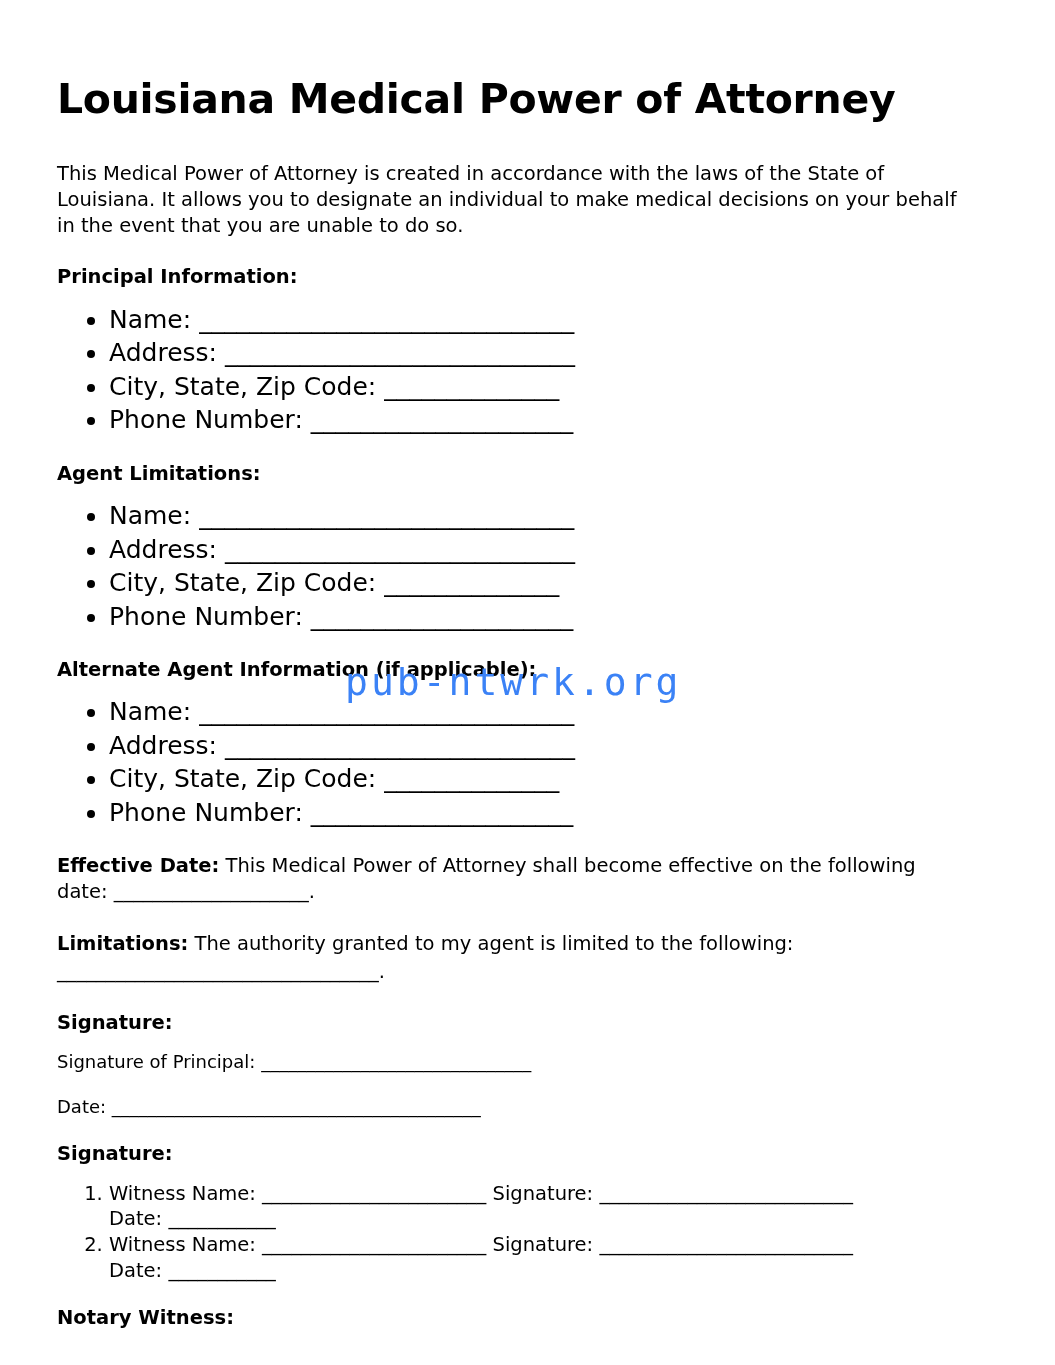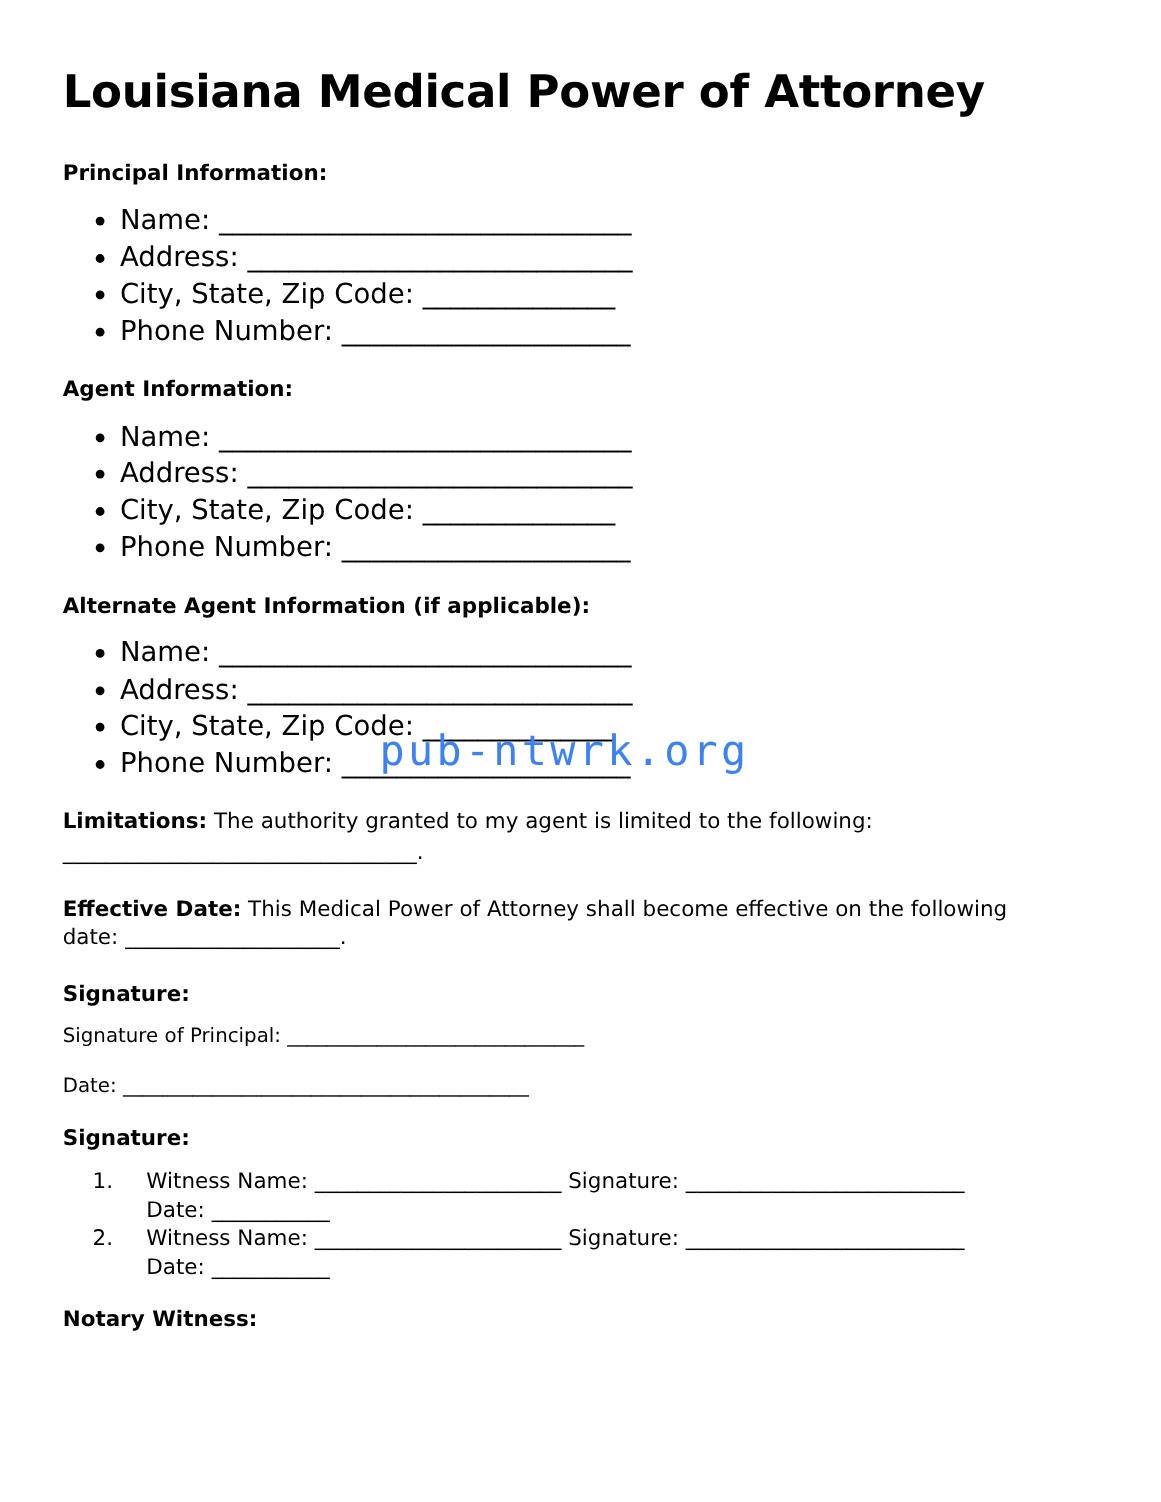--- a/index.html
+++ b/index.html
@@ -13,21 +13,21 @@
     font-family: "DejaVu Sans", sans-serif;
     color: #000000;
     overflow: hidden;
     position: relative;
   }
   .page {
     position: relative;
     width: 1055px;
     height: 1365px;
     box-sizing: border-box;
-    padding: 60px 90px 0 57px;
+    padding: 76px 90px 0 57px;
     background: #ffffff;
   }
   h1.doc-title {
     font-size: 41px;
     font-weight: bold;
     letter-spacing: -0.3px;
     margin: 0 0 38px 0;
     line-height: 1.15;
   }
   p.para {
@@ -61,21 +61,20 @@
     font-size: 19.5px;
     line-height: 1.32;
     margin: 0;
   }
   .blank {
     white-space: pre;
     letter-spacing: 0;
   }
   .rowline {
     display: block;
-    margin-left: 24px;
   }
   .inline-strong {
     font-weight: bold;
   }
   .sig-line {
     font-size: 18px;
     line-height: 1.32;
     margin: 0 0 22px 0;
   }
   .limit-blank {
@@ -94,48 +93,49 @@
     pointer-events: none;
   }
 </style>
 </head>
 <body>
 
 <div class="page">
 
   <h1 class="doc-title">Louisiana Medical Power of Attorney</h1>
 
+  <p class="para">This Medical Power of Attorney is created in accordance with the laws of the State of Louisiana. It allows you to designate an individual to make medical decisions on your behalf in the event that you are unable to do so.</p>
 
   <h2 class="section">Principal Information:</h2>
   <ul class="fields">
     <li><span>Name:</span> <span class="blank">______________________________</span></li>
     <li><span>Address:</span> <span class="blank">____________________________</span></li>
     <li><span>City, State, Zip Code:</span> <span class="blank">______________</span></li>
     <li><span>Phone Number:</span> <span class="blank">_____________________</span></li>
   </ul>
 
-  <h2 class="section">Agent Information:</h2>
+  <h2 class="section">Agent Limitations:</h2>
   <ul class="fields">
     <li><span>Name:</span> <span class="blank">______________________________</span></li>
     <li><span>Address:</span> <span class="blank">____________________________</span></li>
     <li><span>City, State, Zip Code:</span> <span class="blank">______________</span></li>
     <li><span>Phone Number:</span> <span class="blank">_____________________</span></li>
   </ul>
 
   <h2 class="section">Alternate Agent Information (if applicable):</h2>
   <ul class="fields">
     <li><span>Name:</span> <span class="blank">______________________________</span></li>
     <li><span>Address:</span> <span class="blank">____________________________</span></li>
     <li><span>City, State, Zip Code:</span> <span class="blank">______________</span></li>
     <li><span>Phone Number:</span> <span class="blank">_____________________</span></li>
   </ul>
 
+  <p class="para"><span class="inline-strong">Effective Date:</span><span> This Medical Power of Attorney shall become effective on the following date: </span><span class="blank">____________________</span><span>.</span></p>
+
   <p class="para"><span class="inline-strong">Limitations:</span><span> The authority granted to my agent is limited to the following:</span><span class="limit-blank"><span class="blank">_________________________________</span><span>.</span></span></p>
-
-  <p class="para"><span class="inline-strong">Effective Date:</span><span> This Medical Power of Attorney shall become effective on the following date: </span><span class="blank">____________________</span><span>.</span></p>
 
   <h2 class="section">Signature:</h2>
 
   <div class="sig-line"><span>Signature of Principal:</span> <span class="blank">______________________________</span></div>
 
   <div class="sig-line"><span>Date:</span> <span class="blank">_________________________________________</span></div>
 
   <h2 class="section">Signature:</h2>
   <ol class="witnesses">
     <li>

